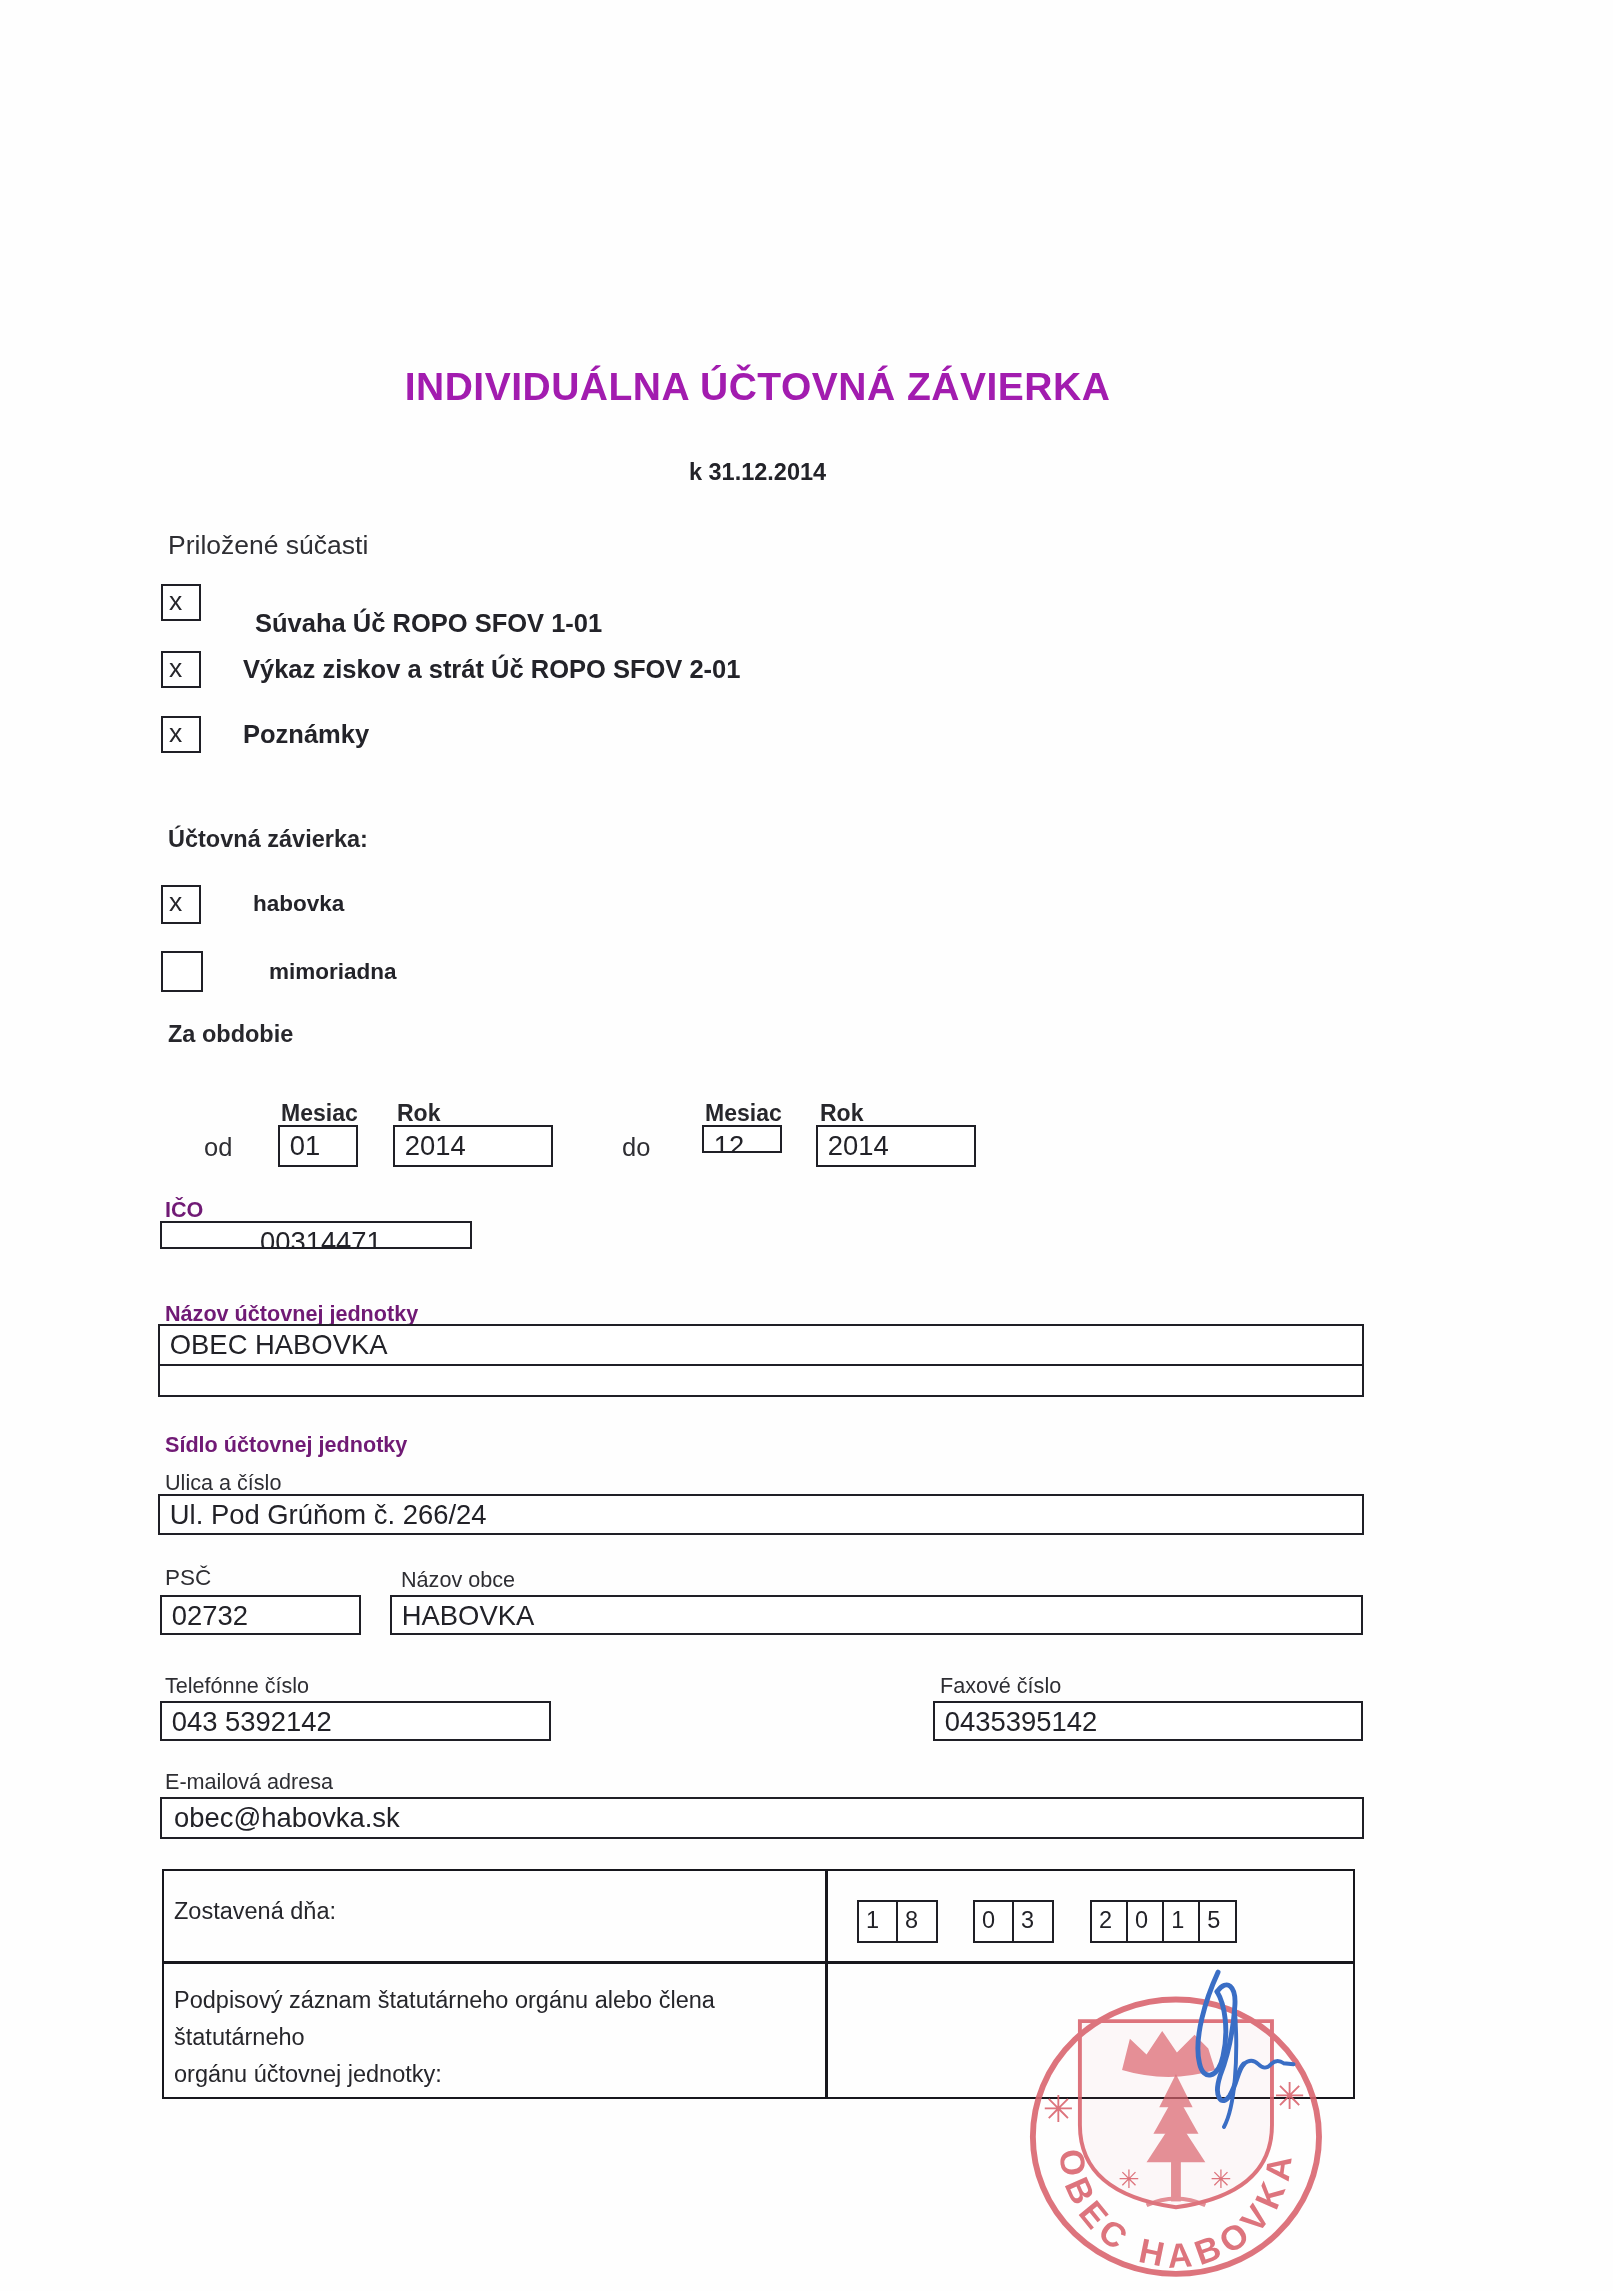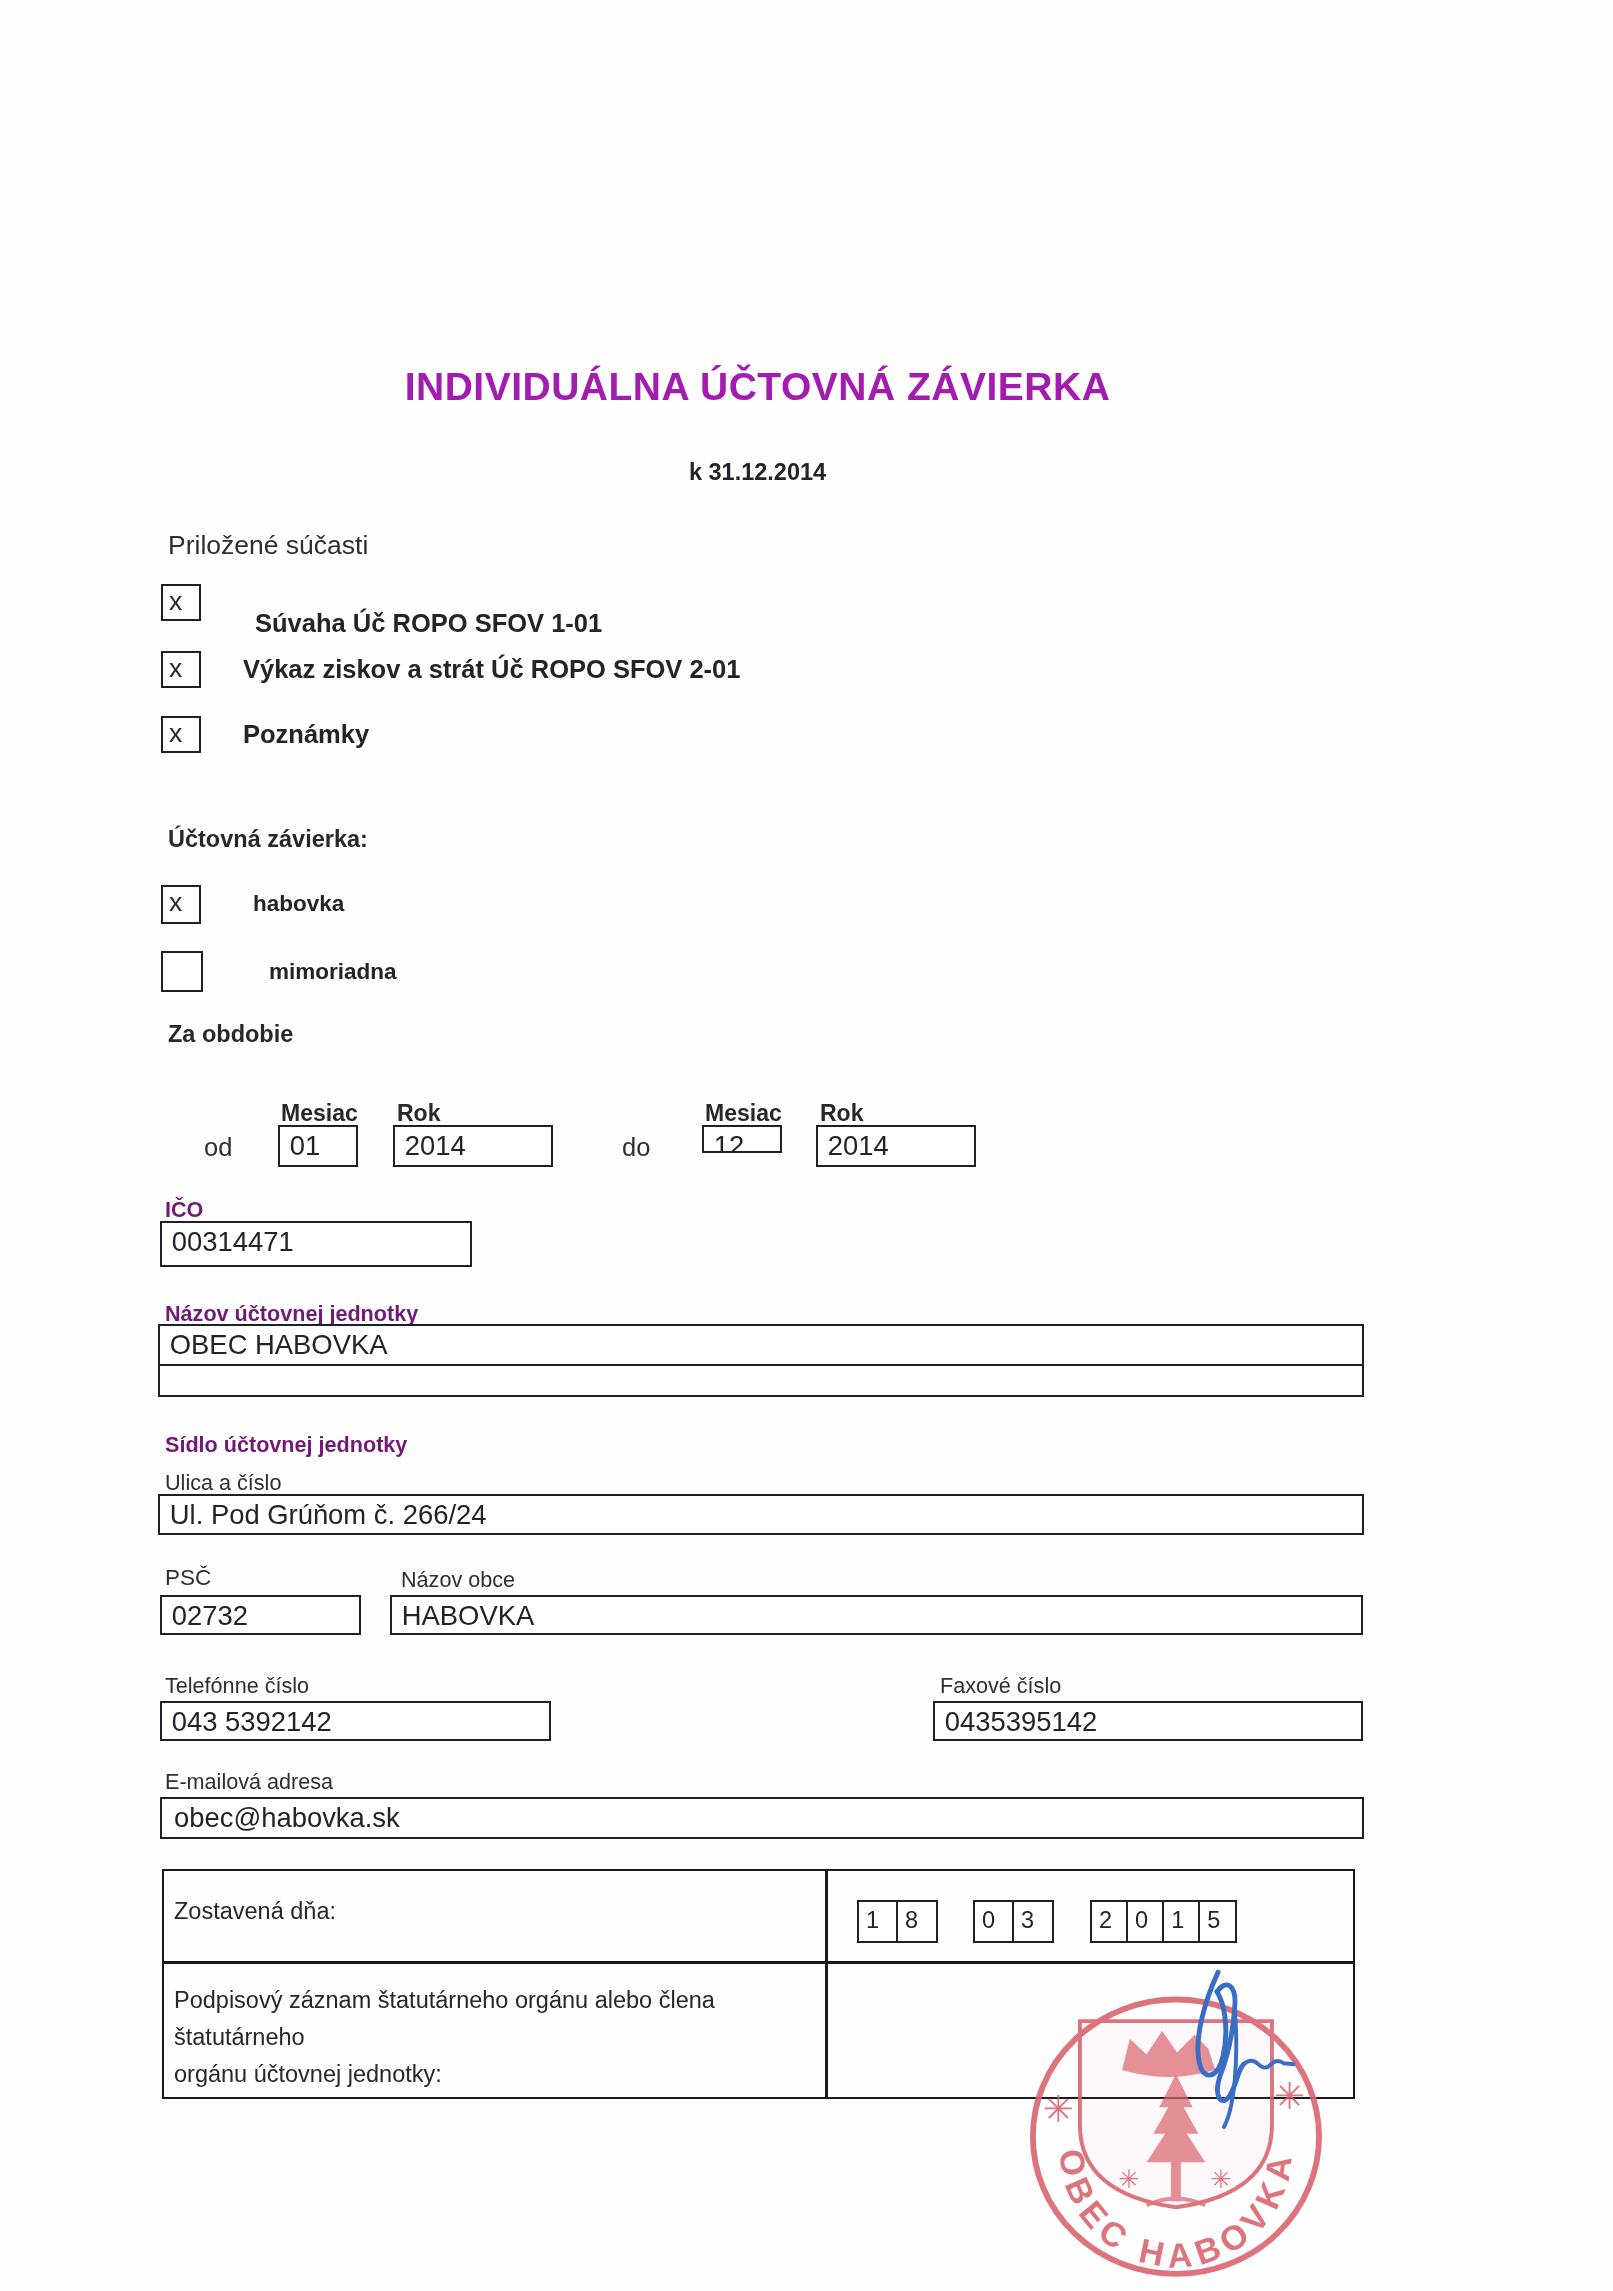--- a/index.html
+++ b/index.html
@@ -63,21 +63,21 @@
   <div class="abs box val" style="left:278px;top:1125px;width:80px;height:42px;">01</div>
   <div class="abs box val" style="left:393px;top:1125px;width:160px;height:42px;">2014</div>
 
   <div class="abs odlbl" style="left:622px;top:1133px;">do</div>
   <div class="abs small-lbl" style="left:705px;top:1100px;">Mesiac</div>
   <div class="abs small-lbl" style="left:820px;top:1100px;">Rok</div>
   <div class="abs box val" style="left:702px;top:1125px;width:80px;height:28px;">12</div>
   <div class="abs box val" style="left:816px;top:1125px;width:160px;height:42px;">2014</div>
 
   <div class="abs lbl" style="left:165px;top:1197px;">IČO</div>
-  <div class="abs box val" style="left:160px;top:1221px;width:312px;height:46px;">00314471</div>
+  <div class="abs box val" style="left:160px;top:1221px;width:312px;height:28px;text-align:center;">00314471</div>
 
   <div class="abs lbl" style="left:165px;top:1301px;">Názov účtovnej jednotky</div>
   <div class="abs box" style="left:158px;top:1324px;width:1206px;height:73px;">
     <div class="val" style="height:35px;border-bottom:2.9px solid #1f1f26;box-sizing:content-box;">OBEC HABOVKA</div>
     <div class="val"></div>
   </div>
 
   <div class="abs lbl" style="left:165px;top:1432px;">Sídlo účtovnej jednotky</div>
   <div class="abs lbl-reg" style="left:165px;top:1470px;">Ulica a číslo</div>
   <div class="abs box val" style="left:158px;top:1494px;width:1206px;height:41px;">Ul. Pod Grúňom č. 266/24</div>

